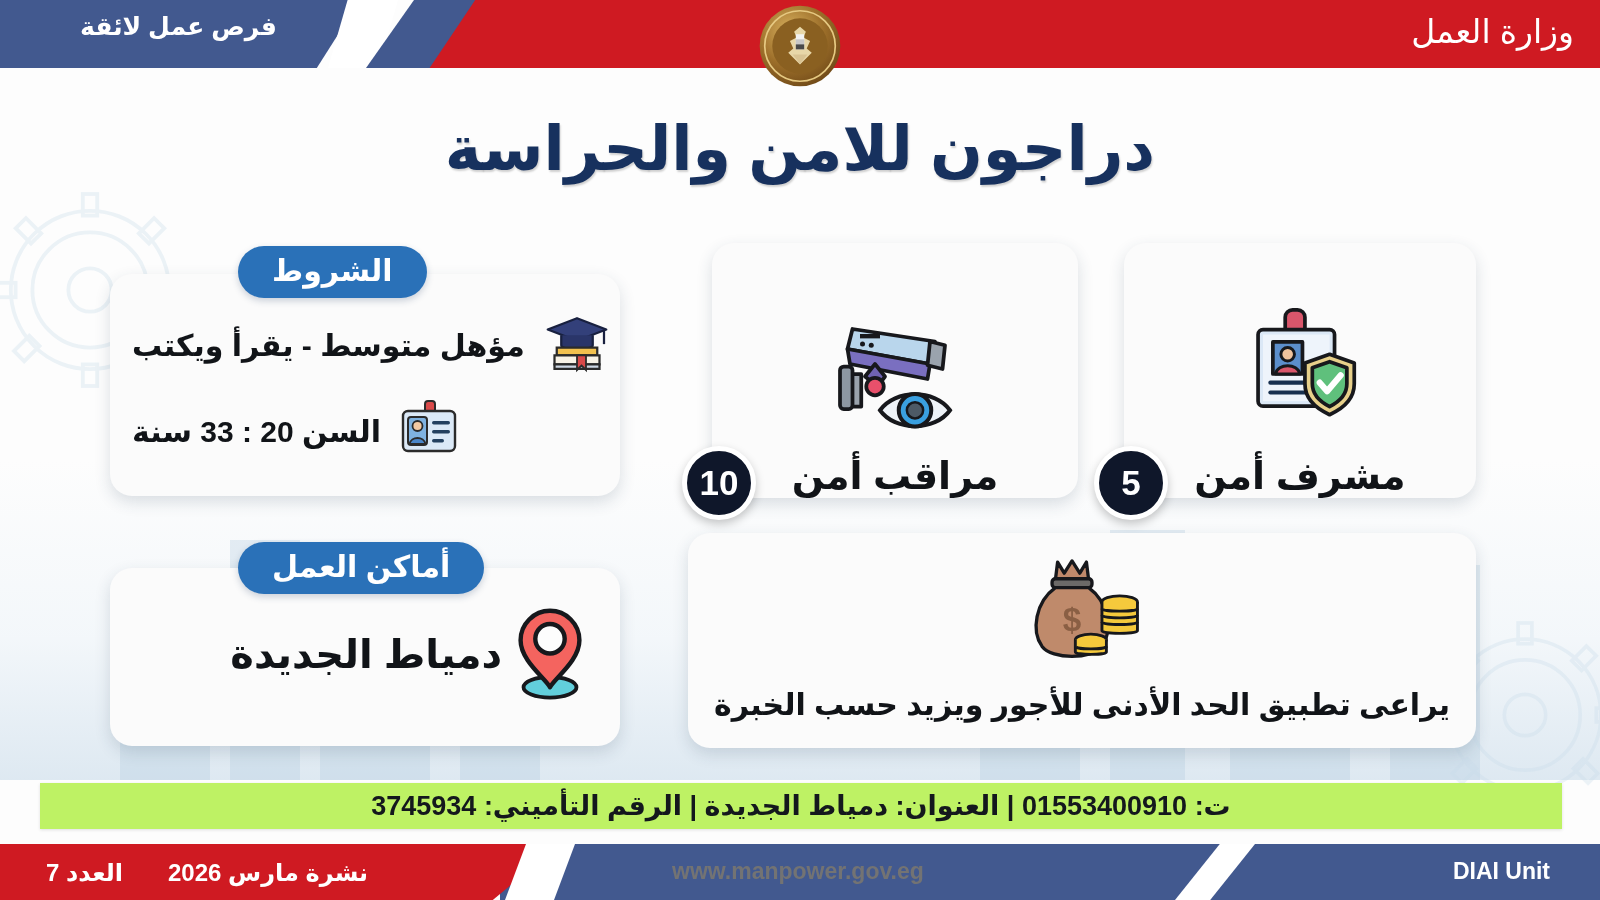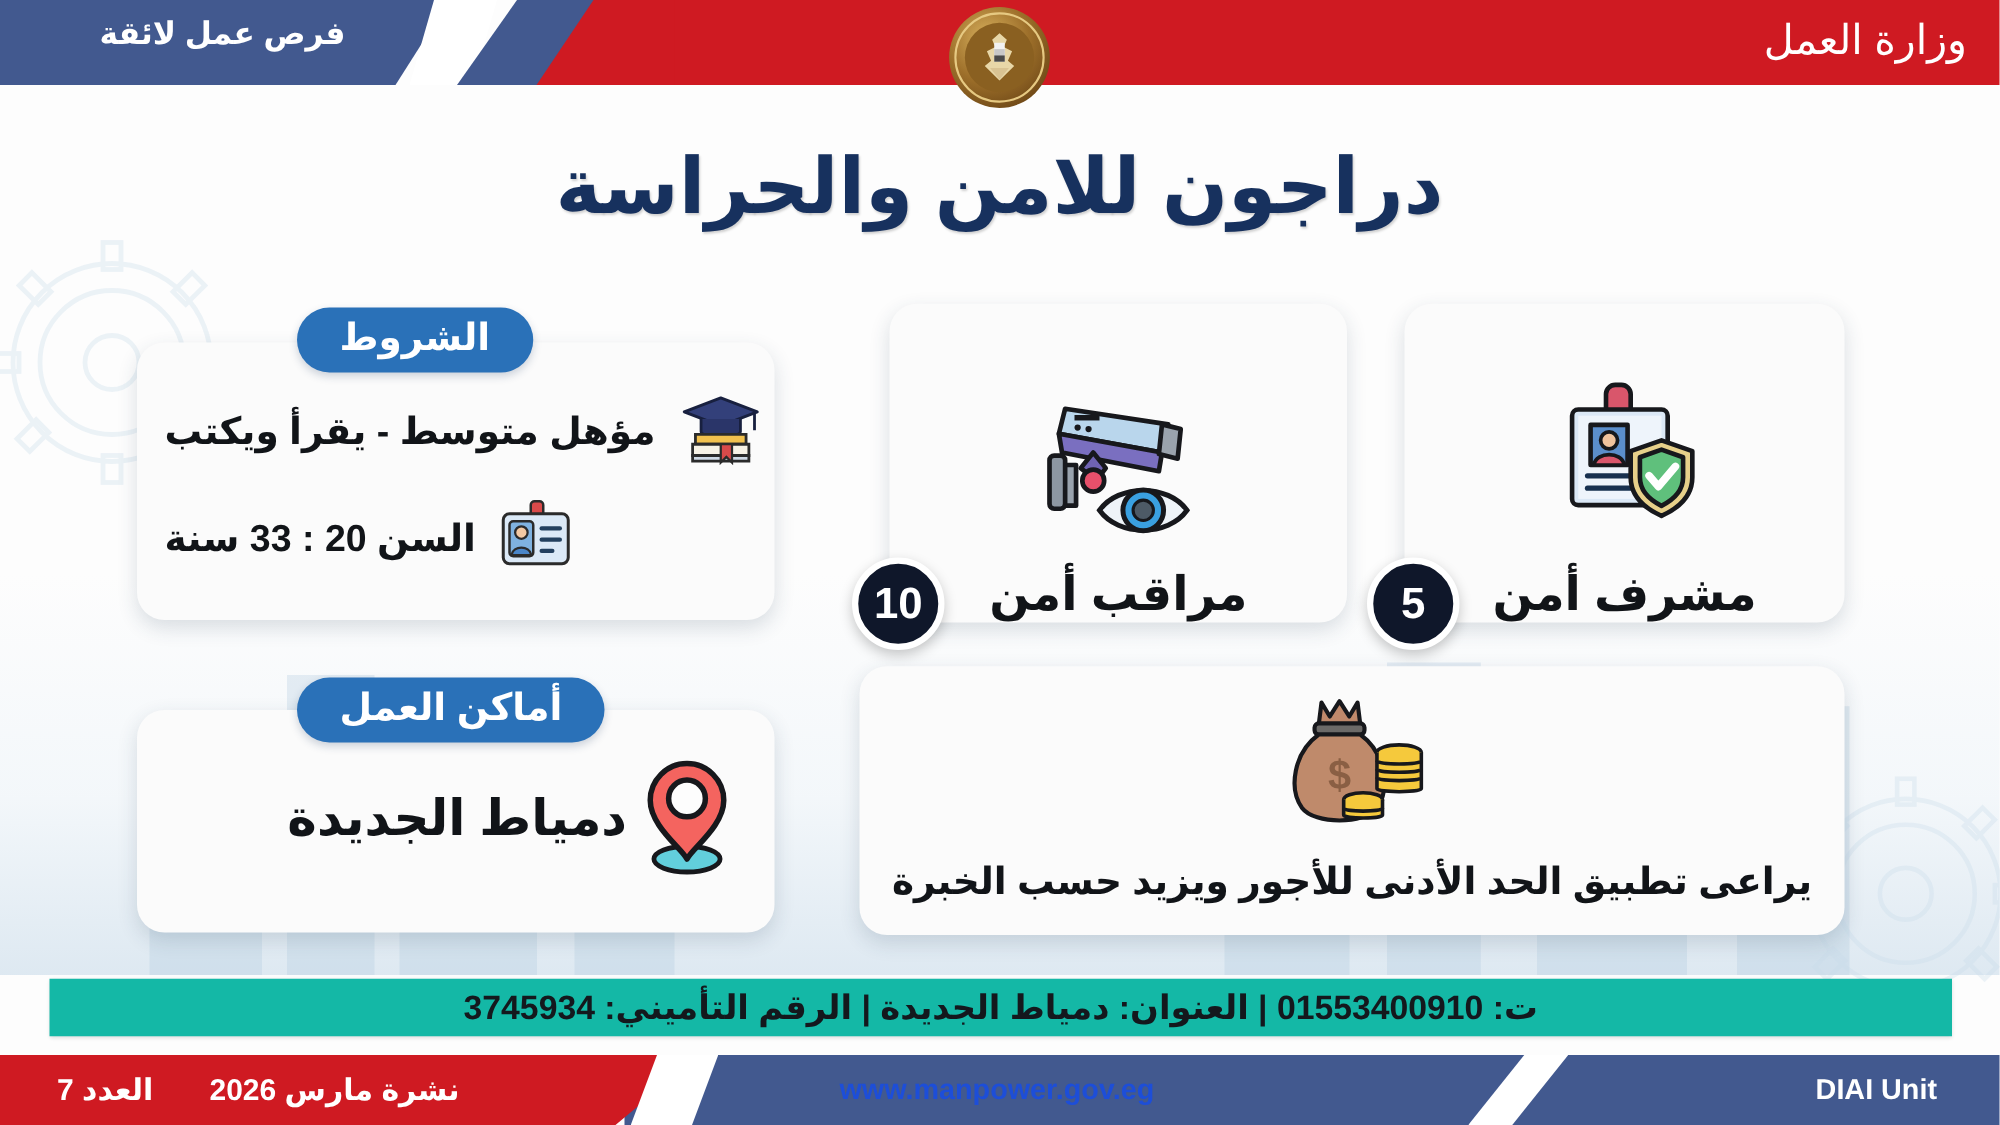--- a/index.html
+++ b/index.html
@@ -120,21 +120,21 @@
   #card-salary { left:688px; top:533px; width:788px; height:215px; }
   .salary-inner { display:flex; flex-direction:column; align-items:center; padding-top:18px; }
   .salary-text {
     font-size:30px; font-weight:bold; color:#111418;
     margin-top:10px; white-space:nowrap;
   }
 
   
   .contact-strip {
     position:absolute; left:40px; top:783px; width:1522px; height:46px;
-    background:#14b8a6; display:flex; align-items:center; justify-content:center;
+    background:#bef264; display:flex; align-items:center; justify-content:center;
     z-index:5; box-shadow:0 1px 3px rgba(0,0,0,0.12);
   }
   .contact-text { font-size:27px; font-weight:bold; color:#14181d; white-space:nowrap; }
 
   
   .footer { position:absolute; left:0; bottom:0; width:1600px; height:56px; z-index:5; }
   .footer .red-left {
     position:absolute; left:0; bottom:0; width:560px; height:56px; background:#cf1a22;
     clip-path: polygon(0 0, 100% 0, 88% 100%, 0 100%);
   }
@@ -149,21 +149,21 @@
     position:absolute; right:345px; bottom:0; width:80px; height:56px; background:#ffffff;
     clip-path: polygon(56% 0, 100% 0, 44% 100%, 0 100%);
   }
   .footer-issue {
     position:absolute; left:46px; bottom:13px; color:#ffffff; font-size:24px; font-weight:bold; z-index:6;
   }
   .footer-bulletin {
     position:absolute; left:168px; bottom:13px; color:#ffffff; font-size:24px; font-weight:bold; z-index:6;
   }
   .footer-site {
-    position:absolute; left:672px; bottom:15px; color:#1d4ed8; font-size:23px; font-weight:bold;
+    position:absolute; left:672px; bottom:15px; color:#737373; font-size:23px; font-weight:bold;
     z-index:6; direction:ltr;
   }
   .footer-unit {
     position:absolute; right:50px; bottom:15px; color:#ffffff; font-size:23px; font-weight:bold;
     z-index:6; direction:ltr;
   }
 </style>
 </head>
 <body>
 

